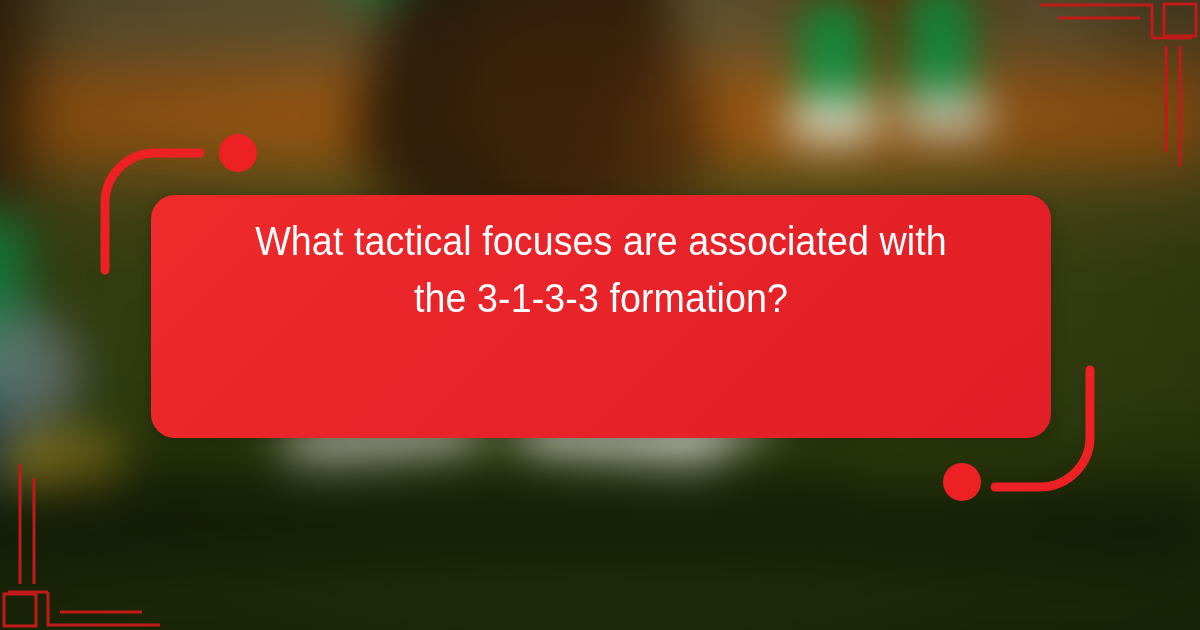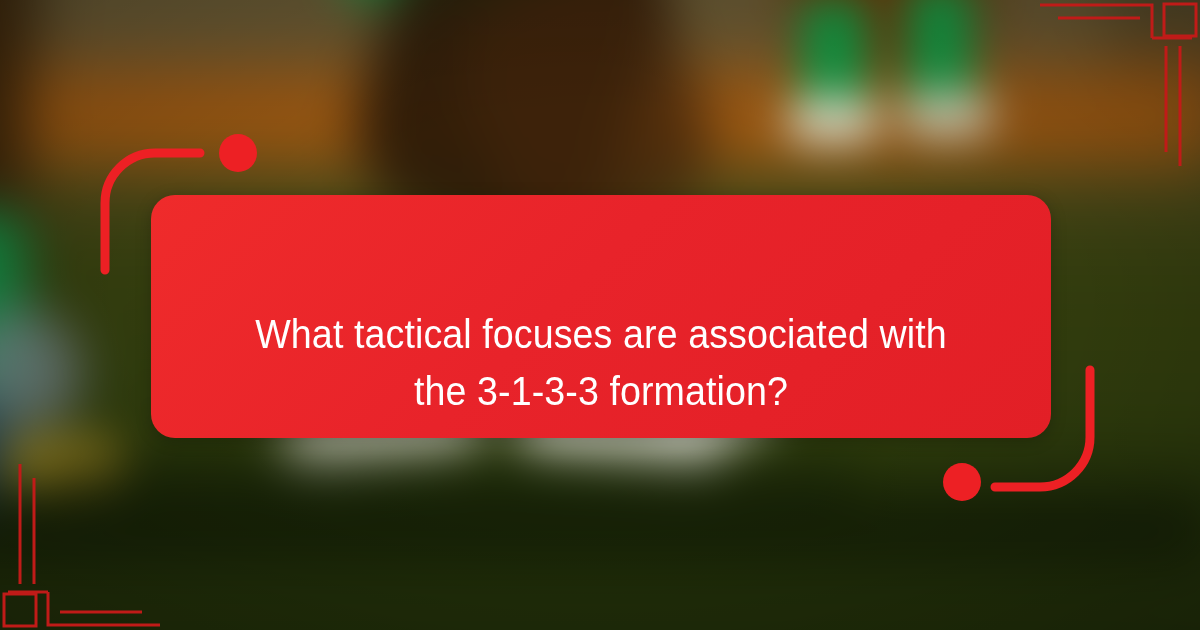--- a/index.html
+++ b/index.html
@@ -192,21 +192,21 @@
   .card {
     position: absolute;
     left: 151px;
     top: 195px;
     width: 900px;
     height: 243px;
     border-radius: 24px;
     background: linear-gradient(135deg, #ef2b2b 0%, #e8232a 45%, #e21f26 100%);
     box-shadow: 0 3px 16px rgba(0,0,0,.22);
     display: flex;
-    align-items: flex-end;
+    align-items: flex-start;
     justify-content: center;
     box-sizing: border-box;
     padding: 18px 56px;
   }
   .card-text {
     color: #ffffff;
     font-family: "Liberation Sans Narrow", "Liberation Sans", "DejaVu Sans Condensed", "DejaVu Sans", sans-serif;
     font-size: 40px;
     line-height: 1.42;
     font-weight: 400;

